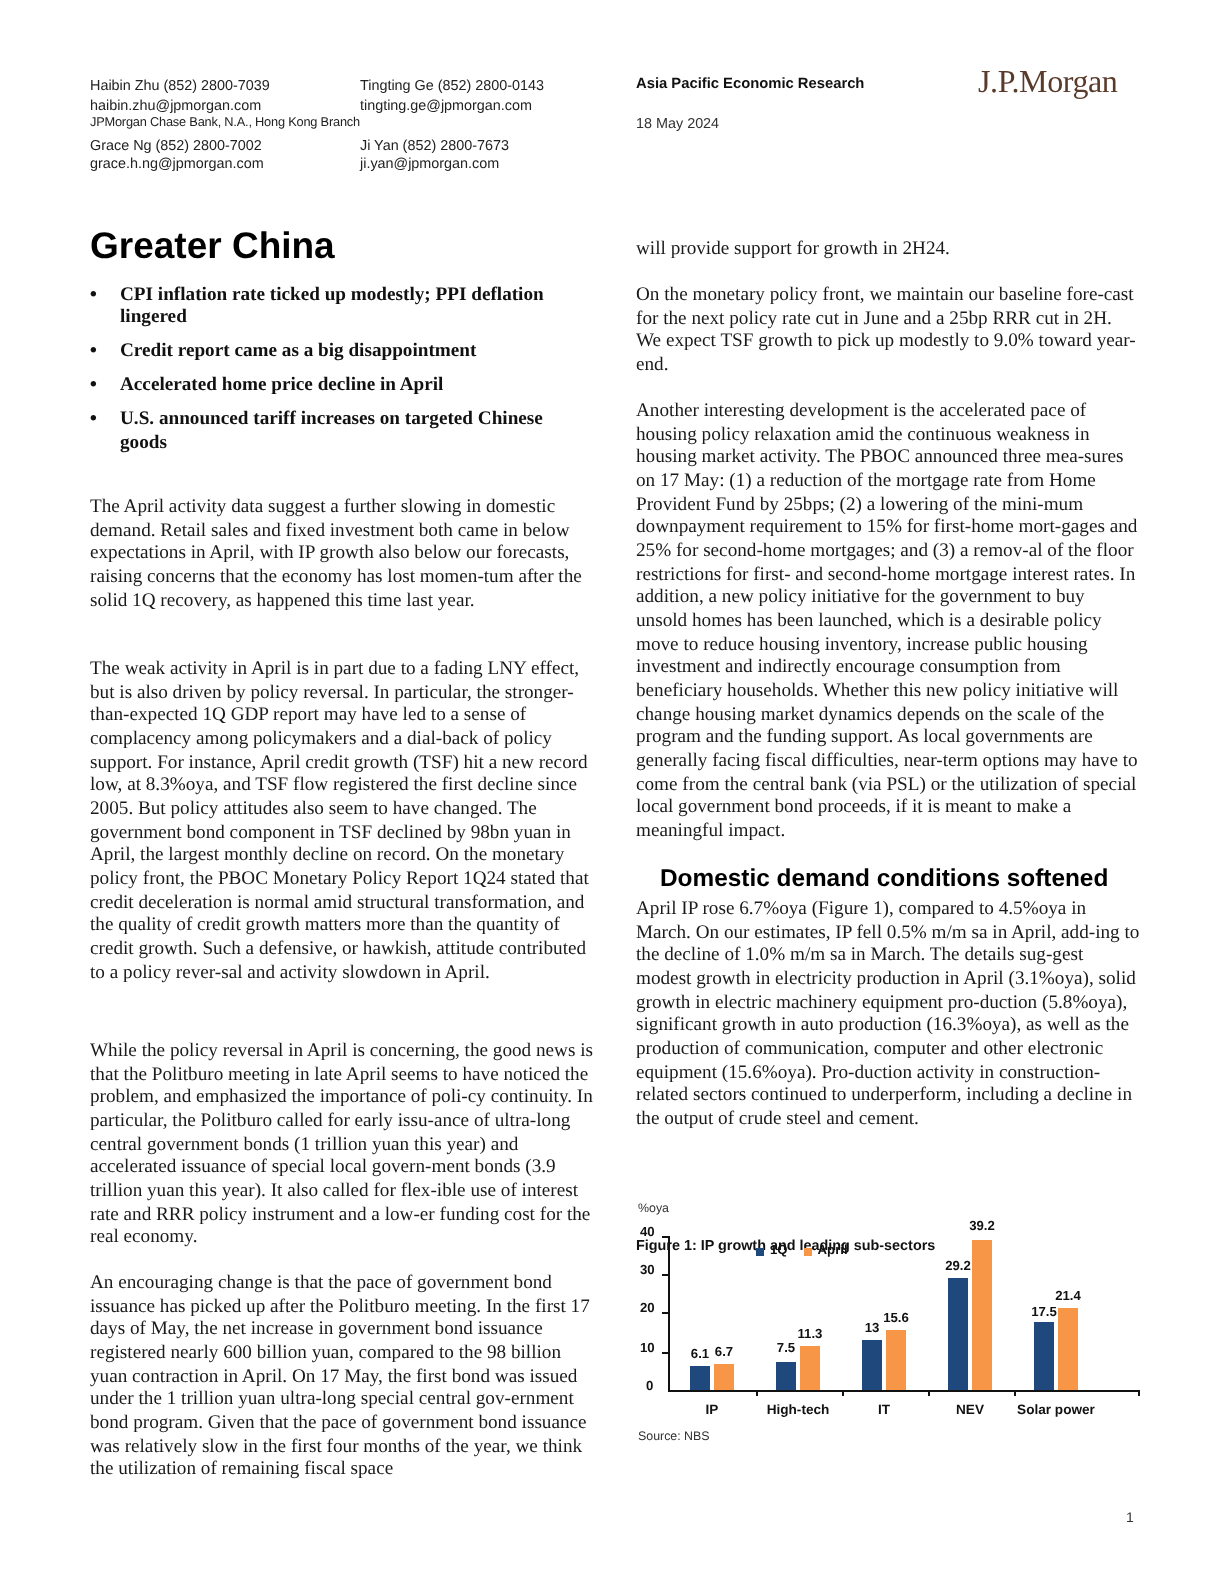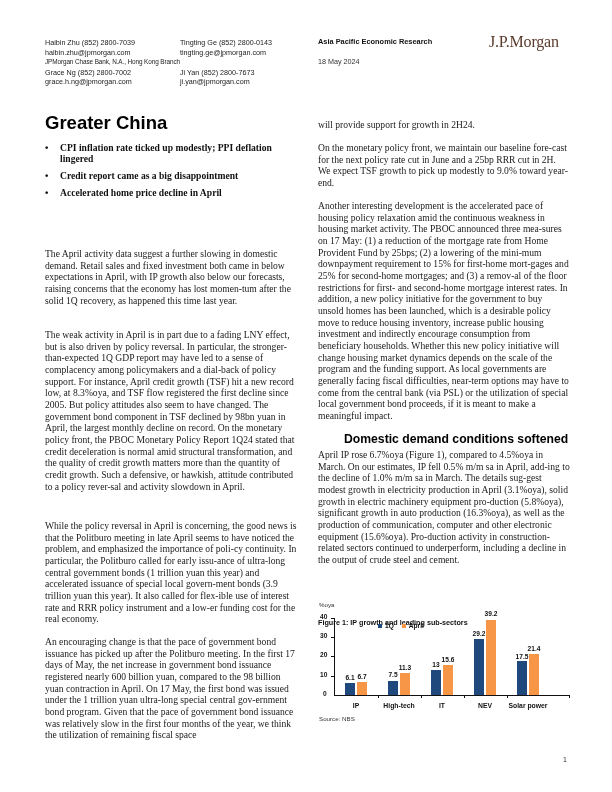--- a/index.html
+++ b/index.html
@@ -55,32 +55,33 @@
 <div class="abs hdr-title sans" style="left:318px; top:37px;">Asia Pacific Economic Research</div>
 <div class="abs hdr-date sans" style="left:318px; top:57px;">18 May 2024</div>
 <div class="abs logo" style="left:489px; top:33px;">J.P.Morgan</div>
 
 <h1 class="abs page-title" style="left:45px; top:112px;">Greater China</h1>
 
 <ul class="abs bullets" style="left:45px; top:142px; width:250px;">
   <li>CPI inflation rate ticked up modestly; PPI deflation lingered</li>
   <li>Credit report came as a big disappointment</li>
   <li>Accelerated home price decline in April</li>
+  <li>U.S. announced tariff increases on targeted Chinese goods</li>
 </ul>
 
 <p class="abs para" style="left:45px; top:248px; width:255px;">The April activity data suggest a further slowing in domestic demand. Retail sales and fixed investment both came in below expectations in April, with IP growth also below our forecasts, raising concerns that the economy has lost momen-tum after the solid 1Q recovery, as happened this time last year.</p>
 <p class="abs para" style="left:45px; top:329px; width:255px;">The weak activity in April is in part due to a fading LNY effect, but is also driven by policy reversal. In particular, the stronger-than-expected 1Q GDP report may have led to a sense of complacency among policymakers and a dial-back of policy support. For instance, April credit growth (TSF) hit a new record low, at 8.3%oya, and TSF flow registered the first decline since 2005. But policy attitudes also seem to have changed. The government bond component in TSF declined by 98bn yuan in April, the largest monthly decline on record. On the monetary policy front, the PBOC Monetary Policy Report 1Q24 stated that credit deceleration is normal amid structural transformation, and the quality of credit growth matters more than the quantity of credit growth. Such a defensive, or hawkish, attitude contributed to a policy rever-sal and activity slowdown in April.</p>
 <p class="abs para" style="left:45px; top:520px; width:255px;">While the policy reversal in April is concerning, the good news is that the Politburo meeting in late April seems to have noticed the problem, and emphasized the importance of poli-cy continuity. In particular, the Politburo called for early issu-ance of ultra-long central government bonds (1 trillion yuan this year) and accelerated issuance of special local govern-ment bonds (3.9 trillion yuan this year). It also called for flex-ible use of interest rate and RRR policy instrument and a low-er funding cost for the real economy.</p>
 <p class="abs para" style="left:45px; top:636px; width:255px;">An encouraging change is that the pace of government bond issuance has picked up after the Politburo meeting. In the first 17 days of May, the net increase in government bond issuance registered nearly 600 billion yuan, compared to the 98 billion yuan contraction in April. On 17 May, the first bond was issued under the 1 trillion yuan ultra-long special central gov-ernment bond program. Given that the pace of government bond issuance was relatively slow in the first four months of the year, we think the utilization of remaining fiscal space</p>
 
 <p class="abs para" style="left:318px; top:119px; width:252px;">will provide support for growth in 2H24.</p>
 <p class="abs para" style="left:318px; top:142px; width:252px;">On the monetary policy front, we maintain our baseline fore-cast for the next policy rate cut in June and a 25bp RRR cut in 2H. We expect TSF growth to pick up modestly to 9.0% toward year-end.</p>
 <p class="abs para" style="left:318px; top:200px; width:252px;">Another interesting development is the accelerated pace of housing policy relaxation amid the continuous weakness in housing market activity. The PBOC announced three mea-sures on 17 May: (1) a reduction of the mortgage rate from Home Provident Fund by 25bps; (2) a lowering of the mini-mum downpayment requirement to 15% for first-home mort-gages and 25% for second-home mortgages; and (3) a remov-al of the floor restrictions for first- and second-home mortgage interest rates. In addition, a new policy initiative for the government to buy unsold homes has been launched, which is a desirable policy move to reduce housing inventory, increase public housing investment and indirectly encourage consumption from beneficiary households. Whether this new policy initiative will change housing market dynamics depends on the scale of the program and the funding support. As local governments are generally facing fiscal difficulties, near-term options may have to come from the central bank (via PSL) or the utilization of special local government bond proceeds, if it is meant to make a meaningful impact.</p>
 
-<h2 class="abs section" style="left:328px; top:432px;padding-left:16px;">Domestic demand conditions softened</h2>
+<h2 class="abs section" style="left:314px; top:432px;padding-left:16px;">Domestic demand conditions softened</h2>
 <p class="abs para" style="left:318px; top:449px; width:252px;">April IP rose 6.7%oya (Figure 1), compared to 4.5%oya in March. On our estimates, IP fell 0.5% m/m sa in April, add-ing to the decline of 1.0% m/m sa in March. The details sug-gest modest growth in electricity production in April (3.1%oya), solid growth in electric machinery equipment pro-duction (5.8%oya), significant growth in auto production (16.3%oya), as well as the production of communication, computer and other electronic equipment (15.6%oya). Pro-duction activity in construction-related sectors continued to underperform, including a decline in the output of crude steel and cement.</p>
 
 <div class="abs" style="left:318px; top:590px; width:260px; height:135px;">
   <div class="abs fig-title" style="left:0; top:0;margin-top:28px;">Figure 1: IP growth and leading sub-sectors</div>
   <div class="abs small" style="left:1px; top:11px;">%oya</div>
 
   <div class="abs tick" style="left:2px; top:23px;">40</div>
   <div class="abs tick" style="left:2px; top:42px;">30</div>
   <div class="abs tick" style="left:2px; top:61px;">20</div>
   <div class="abs tick" style="left:2px; top:81px;">10</div>

